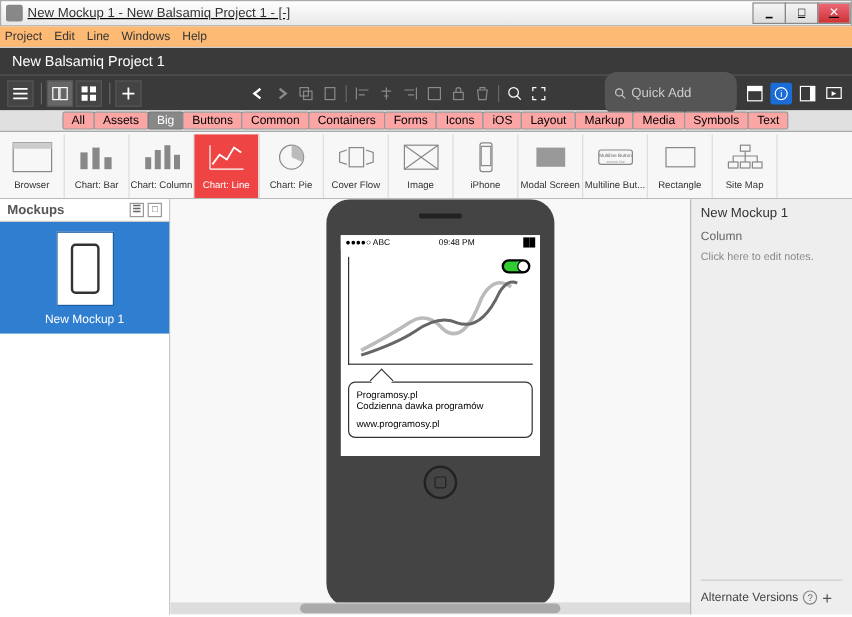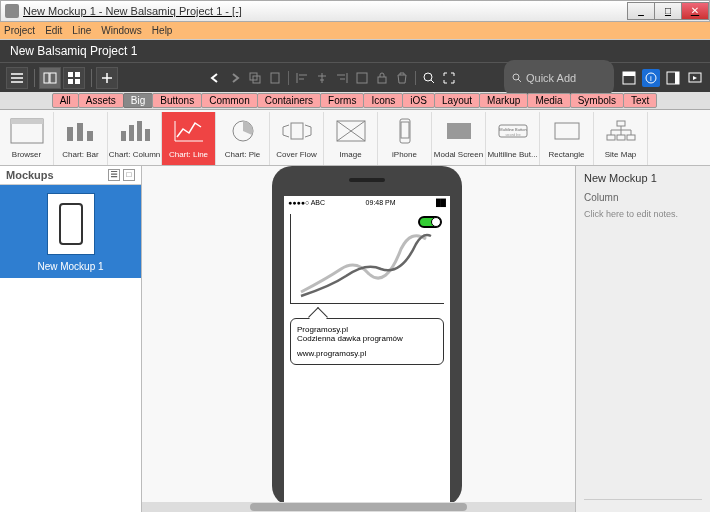--- a/index.html
+++ b/index.html
@@ -56,21 +56,21 @@
 .mockup-tile .thumb { width: 48px; height: 62px; background: #fff; margin: 0 auto 6px; border: 1px solid #1a5da0; display: flex; align-items: center; justify-content: center; }
 .mockup-tile .thumb-inner { width: 24px; height: 42px; border: 2px solid #333; border-radius: 4px; background: #fff; }
 
 .canvas { flex: 1; background: #f8f8f8; position: relative; overflow: hidden; }
 .hscroll { position: absolute; bottom: 0; left: 0; right: 0; height: 10px; background: #ddd; }
 .hscroll .thumb { height: 8px; margin: 1px; width: 50%; margin-left: 25%; background: #aaa; border-radius: 4px; }
 
 
 .phone { position: absolute; left: 130px; top: 0px; width: 190px; height: 340px; background: #444; border-radius: 20px; padding: 30px 12px 36px; }
 .phone .ear { width: 36px; height: 4px; background: #222; border-radius: 2px; margin: -18px auto 14px; }
-.phone .screen { background: #fff; height: 316px; position: relative; }
+.phone .screen { background: #fff; height: 184px; position: relative; }
 .phone .statusbar { height: 12px; font-size: 7px; display: flex; justify-content: space-between; align-items: center; padding: 0 4px; background: #fff; color: #000; }
 .phone .screen-body { padding: 6px; position: relative; }
 .phone .chartbox { border: 1px solid #333; border-top: none; border-right: none; height: 90px; position: relative; }
 .phone .chartbox svg { position: absolute; top: 0; left: 0; }
 .phone .toggle { position: absolute; top: 2px; right: 2px; width: 24px; height: 12px; border: 2px solid #000; border-radius: 7px; background: #3c3; }
 .phone .toggle .knob { width: 10px; height: 10px; background: #fff; border-radius: 5px; float: right; border: 1px solid #000; margin-top: -1px; margin-right: -1px; }
 .phone .callout { margin-top: 14px; border: 1.5px solid #333; border-radius: 6px; padding: 6px; font-size: 8px; position: relative; font-family: 'Comic Sans MS', cursive; }
 .phone .callout .tail { position: absolute; top: -9px; left: 20px; width: 14px; height: 14px; background: #fff; border-left: 1.5px solid #333; border-top: 1.5px solid #333; transform: rotate(45deg); }
 .phone .home { width: 28px; height: 28px; border: 2px solid #222; border-radius: 14px; margin: 8px auto 0; }
 .phone .home .sq { width: 10px; height: 10px; border: 1.5px solid #222; border-radius: 2px; margin: 7px auto; }
@@ -400,15 +400,20 @@
     <div class="hscroll">
         <div class="thumb"></div>
       </div>
   </div>
 
   <div class="rightpanel">
     <h4>New Mockup 1</h4>
     <div class="label">Column</div>
     <div class="hint">Click here to edit notes.</div>
     <div class="alt">
+      <div class="alt-head">
+        <span>Alternate Versions</span>
+        <span class="q">?</span>
+        <span class="plus">+</span>
+      </div>
     </div>
   </div>
 </div>
 
 </body></html>

